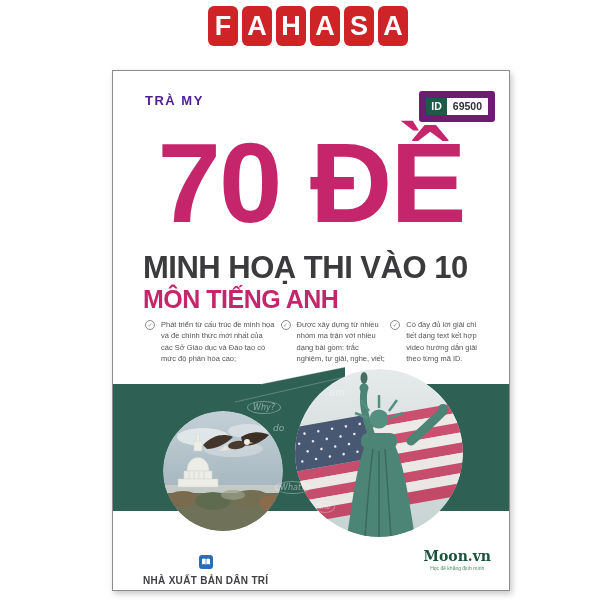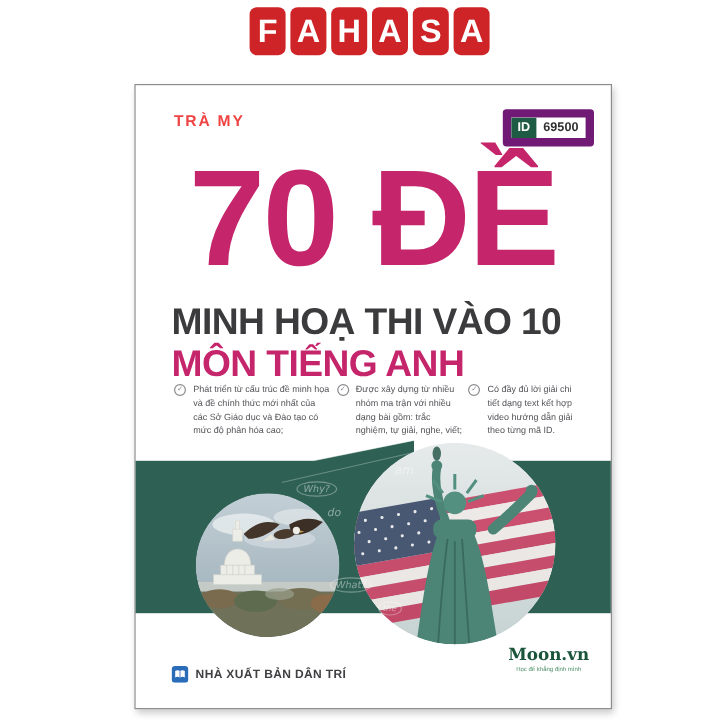--- a/index.html
+++ b/index.html
@@ -9,33 +9,33 @@
   
   .fahasa{position:absolute;top:6px;left:308px;transform:translateX(-50%);display:flex;gap:4px;}
   .fahasa .cell{width:30px;height:40px;background:#CE2427;border-radius:6px;color:#fff;
         font-weight:bold;font-size:27px;display:flex;align-items:center;justify-content:center;}
 
   
   .cover{position:absolute;left:112px;top:70px;width:396px;height:519px;background:#fff;
          border:1px solid #8d8d8d;box-shadow:2px 3px 6px rgba(0,0,0,0.22);}
 
   .author{position:absolute;left:32px;top:22px;font-size:13px;font-weight:bold;
-          letter-spacing:1.5px;color:#ef4444;}
+          letter-spacing:1.5px;color:#4c1d95;}
 
   .idbadge{position:absolute;right:14px;top:20px;display:flex;align-items:stretch;
            border:7px solid #701a75;border-radius:3px;overflow:hidden;background:#fff;
            font-weight:bold;font-size:10.5px;line-height:13px;}
   .idbadge .lbl{background:#1E5B44;color:#fff;padding:2px 5px;}
   .idbadge .val{color:#2F2F31;padding:2px 6px;}
 
   .title{position:absolute;left:0;top:52px;width:100%;text-align:center;font-size:114px;
          line-height:120px;font-weight:bold;color:#C5256B;letter-spacing:-2px;white-space:nowrap;}
   .sub1{position:absolute;left:30px;top:179px;font-size:31px;font-weight:bold;color:#3B3B3D;
         letter-spacing:-0.5px;white-space:nowrap;}
-  .sub2{position:absolute;left:30px;top:214px;font-size:31px;font-weight:bold;color:#C5256B;
+  .sub2{position:absolute;left:30px;top:214px;font-size:25px;font-weight:bold;color:#C5256B;
         letter-spacing:-0.5px;white-space:nowrap;}
 
   .features{position:absolute;left:32px;top:248px;width:336px;display:flex;flex-direction:row;gap:5px;}
   .feature{display:flex;gap:6px;align-items:flex-start;color:#55555A;font-size:7.5px;line-height:1.5;}
   .check{flex:0 0 auto;width:8px;height:8px;border:1px solid #8A8A8E;border-radius:50%;
          color:#8A8A8E;font-size:6px;line-height:8px;text-align:center;margin-top:1px;}
 
   .band{position:absolute;left:0;top:313px;width:100%;height:127px;background:#2E6153;}
   .wedge{position:absolute;left:0;top:290px;width:396px;height:60px;pointer-events:none;}
 
@@ -47,25 +47,25 @@
           font-family:"DejaVu Sans",sans-serif;}
   .d-am{left:216px;top:316px;font-size:10px;}
   .d-why{left:134px;top:330px;font-size:8px;border:1px solid rgba(255,255,255,0.35);
          border-radius:50%;padding:1px 5px;}
   .d-do{left:160px;top:352px;font-size:9px;}
   .d-what{left:162px;top:410px;font-size:8px;border:1px solid rgba(255,255,255,0.35);
           border-radius:50%;padding:1px 4px;}
   .d-the{left:202px;top:430px;font-size:7px;border:1px solid rgba(255,255,255,0.3);
          border-radius:50%;padding:1px 3px;}
 
-  .publisher{position:absolute;left:30px;top:484px;display:flex;align-items:center;gap:6px;}
+  .publisher{position:absolute;left:30px;top:484px;display:flex;align-items:center;gap:6px;flex-direction:column;}
   .publisher .txt{font-size:10px;font-weight:bold;color:#3F3F44;letter-spacing:0.3px;}
   .pubicon{width:14px;height:14px;display:block;}
 
-  .moon{position:absolute;right:18px;top:468px;text-align:center;}
+  .moon{position:absolute;right:18px;top:478px;text-align:center;}
   .moon .name{font-family:"DejaVu Serif","Liberation Serif",serif;font-weight:bold;
               font-size:14px;color:#19543B;line-height:1;}
   .moon .tag{font-size:5px;color:#4B8E67;margin-top:2px;white-space:nowrap;}
 </style>
 </head>
 <body>
 
 <div class="stage">
 
   <div class="fahasa">

